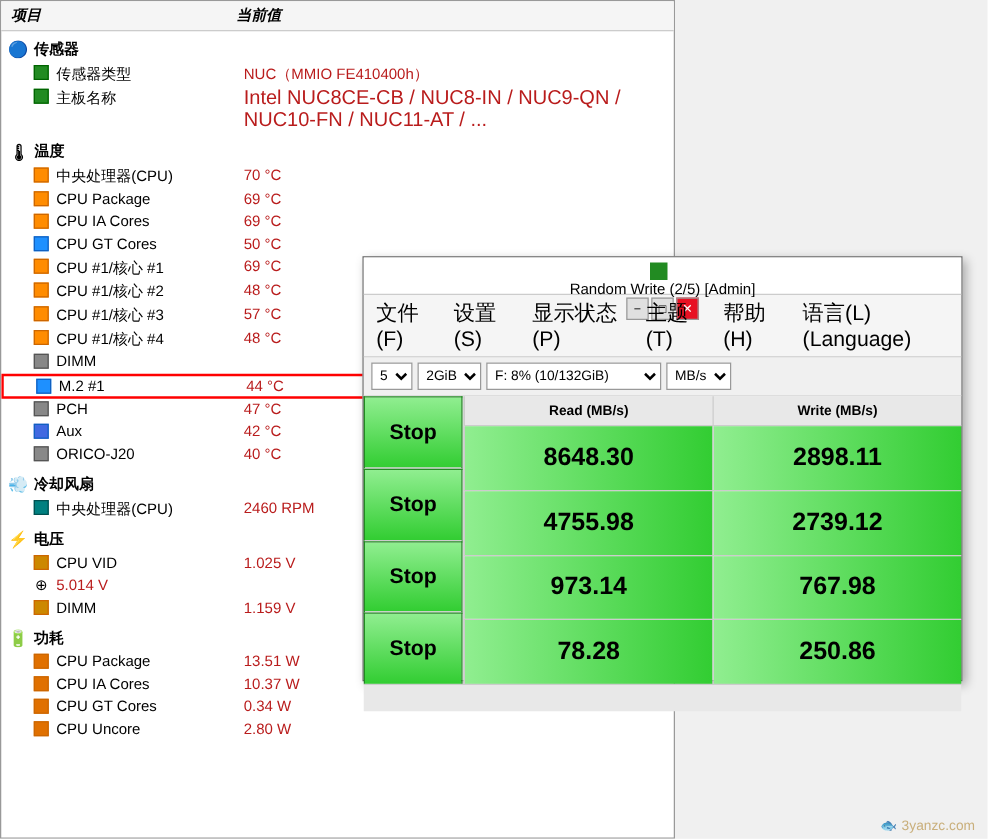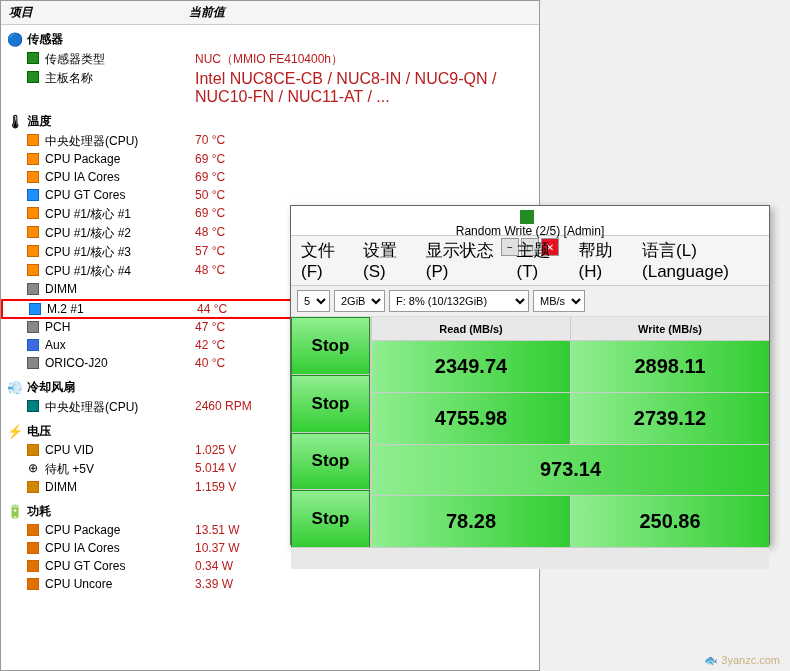--- a/index.html
+++ b/index.html
@@ -418,21 +418,20 @@
     </div>
     <div class="tree-row">
       <span class="row-icon">
           <span class="sq-orange" style="background:#cc8800;"></span>
         </span>
       <span class="row-label">CPU VID</span>
       <span class="row-value">1.025 V</span>
     </div>
     <div class="tree-row">
       <span class="row-icon">⊕</span>
-      <span class="row-label">待机 +5V</span>
       <span class="row-value">5.014 V</span>
     </div>
     <div class="tree-row">
       <span class="row-icon">
           <span class="sq-orange" style="background:#cc8800;"></span>
         </span>
       <span class="row-label">DIMM</span>
       <span class="row-value">1.159 V</span>
     </div>
 
@@ -459,21 +458,21 @@
           <span class="sq-orange" style="background:#e07000;"></span>
         </span>
       <span class="row-label">CPU GT Cores</span>
       <span class="row-value">0.34 W</span>
     </div>
     <div class="tree-row">
       <span class="row-icon">
           <span class="sq-orange" style="background:#e07000;"></span>
         </span>
       <span class="row-label">CPU Uncore</span>
-      <span class="row-value">3.39 W</span>
+      <span class="row-value">2.80 W</span>
     </div>
 
   </div>
 </div>
 
 <div class="cdm-window">
 
   <div class="cdm-titlebar">
     <div class="cdm-title-icon"></div>
     <span class="cdm-title-text">Random Write (2/5) [Admin]</span>
@@ -519,29 +518,30 @@
 
     <div class="cdm-right">
 
       <div class="cdm-col-headers">
         <div class="cdm-col-header">Read (MB/s)</div>
         <div class="cdm-col-header">Write (MB/s)</div>
       </div>
 
       <div class="cdm-data-rows">
         <div class="cdm-data-row">
-          <div class="cdm-cell">2349.74</div>
+          <div class="cdm-cell">8648.30</div>
           <div class="cdm-cell">2898.11</div>
         </div>
         <div class="cdm-data-row">
           <div class="cdm-cell">4755.98</div>
           <div class="cdm-cell">2739.12</div>
         </div>
         <div class="cdm-data-row">
           <div class="cdm-cell">973.14</div>
+          <div class="cdm-cell">767.98</div>
         </div>
         <div class="cdm-data-row">
           <div class="cdm-cell">78.28</div>
           <div class="cdm-cell">250.86</div>
         </div>
       </div>
     </div>
   </div>
 
   <div class="cdm-statusbar">

